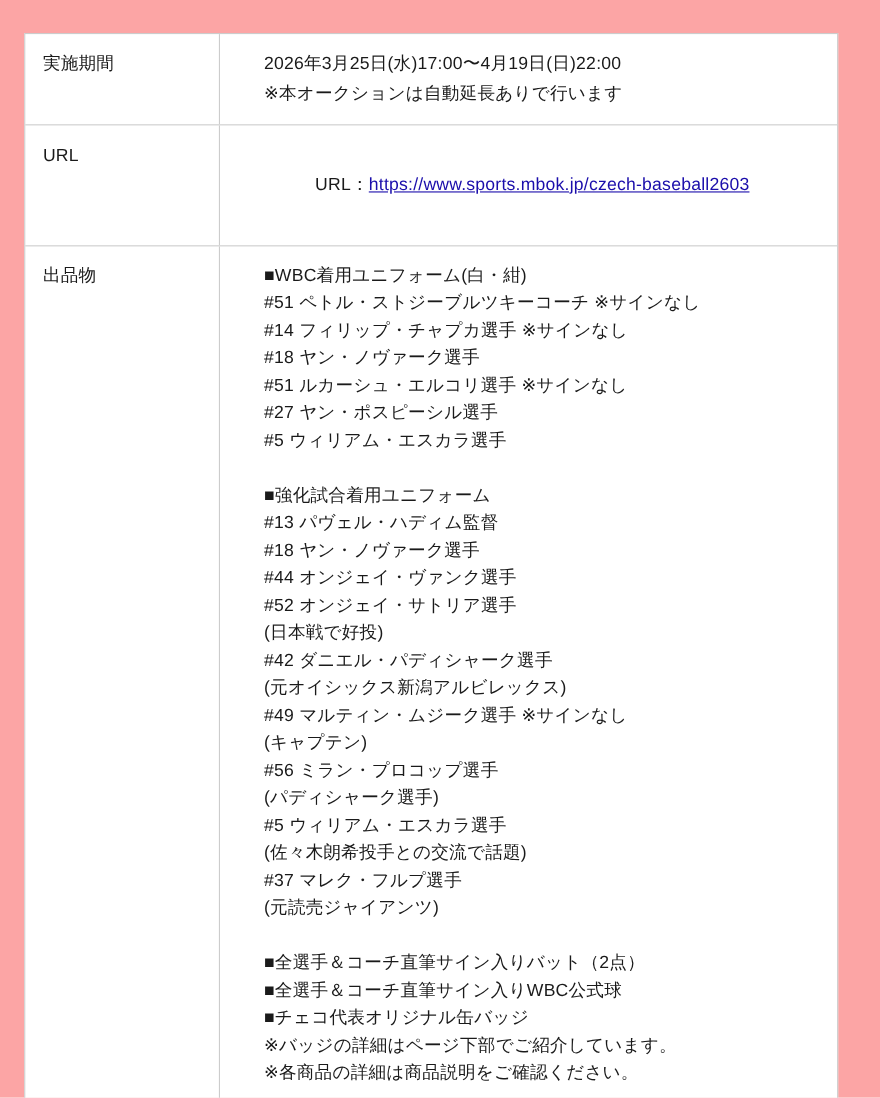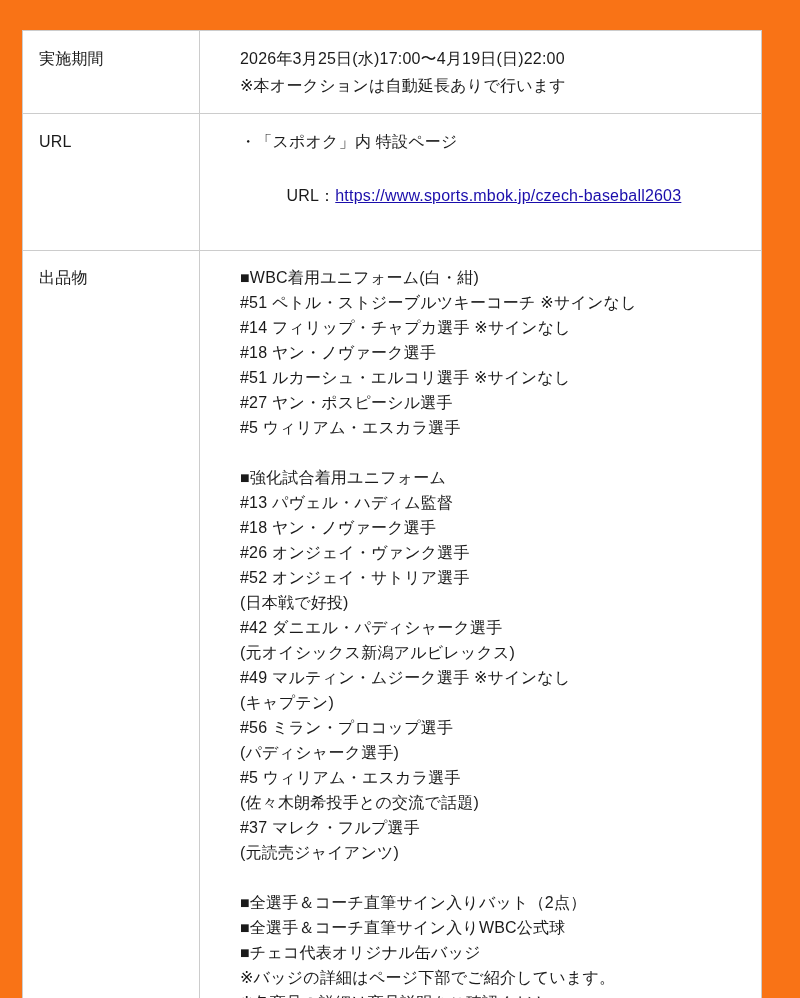--- a/index.html
+++ b/index.html
@@ -5,21 +5,21 @@
   * { margin: 0; padding: 0; box-sizing: border-box; }
   html, body {
     width: 800px;
     background: #ffffff;
     font-family: "Liberation Sans", "DejaVu Sans", sans-serif;
   }
   .page {
     position: relative;
     width: 800px;
     height: 998px;
-    background: #f97316;
+    background: #fca5a5;
   }
   .info-table {
     position: absolute;
     left: 22px;
     top: 30px;
     width: 740px;
     border: 1px solid #cccccc;
     background: #ffffff;
   }
   .row {
@@ -61,42 +61,41 @@
       <div class="cell label">実施期間</div>
       <div class="cell value">
         <div class="cell-line">2026年3月25日(水)17:00〜4月19日(日)22:00</div>
         <div class="cell-line">※本オークションは自動延長ありで行います</div>
       </div>
     </div>
 
     <div class="row r-url">
       <div class="cell label">URL</div>
       <div class="cell value">
-        <div class="cell-line">・「スポオク」内 特設ページ</div>
         <div class="cell-line">
           <span>URL：</span><a class="link" href="#">https://www.sports.mbok.jp/czech-baseball2603</a>
         </div>
       </div>
     </div>
 
     <div class="row r-items">
       <div class="cell label">出品物</div>
       <div class="cell value">
           <div class="cell-line">■WBC着用ユニフォーム(白・紺)</div>
           <div class="cell-line">#51 ペトル・ストジーブルツキーコーチ ※サインなし</div>
           <div class="cell-line">#14 フィリップ・チャプカ選手 ※サインなし</div>
           <div class="cell-line">#18 ヤン・ノヴァーク選手</div>
           <div class="cell-line">#51 ルカーシュ・エルコリ選手 ※サインなし</div>
           <div class="cell-line">#27 ヤン・ポスピーシル選手</div>
           <div class="cell-line">#5 ウィリアム・エスカラ選手</div>
           <div class="cell-line">&nbsp;</div>
           <div class="cell-line">■強化試合着用ユニフォーム</div>
           <div class="cell-line">#13 パヴェル・ハディム監督</div>
           <div class="cell-line">#18 ヤン・ノヴァーク選手</div>
-          <div class="cell-line">#26 オンジェイ・ヴァンク選手</div>
+          <div class="cell-line">#44 オンジェイ・ヴァンク選手</div>
           <div class="cell-line">#52 オンジェイ・サトリア選手</div>
           <div class="cell-line">(日本戦で好投)</div>
           <div class="cell-line">#42 ダニエル・パディシャーク選手</div>
           <div class="cell-line">(元オイシックス新潟アルビレックス)</div>
           <div class="cell-line">#49 マルティン・ムジーク選手 ※サインなし</div>
           <div class="cell-line">(キャプテン)</div>
           <div class="cell-line">#56 ミラン・プロコップ選手</div>
           <div class="cell-line">(パディシャーク選手)</div>
           <div class="cell-line">#5 ウィリアム・エスカラ選手</div>
           <div class="cell-line">(佐々木朗希投手との交流で話題)</div>

